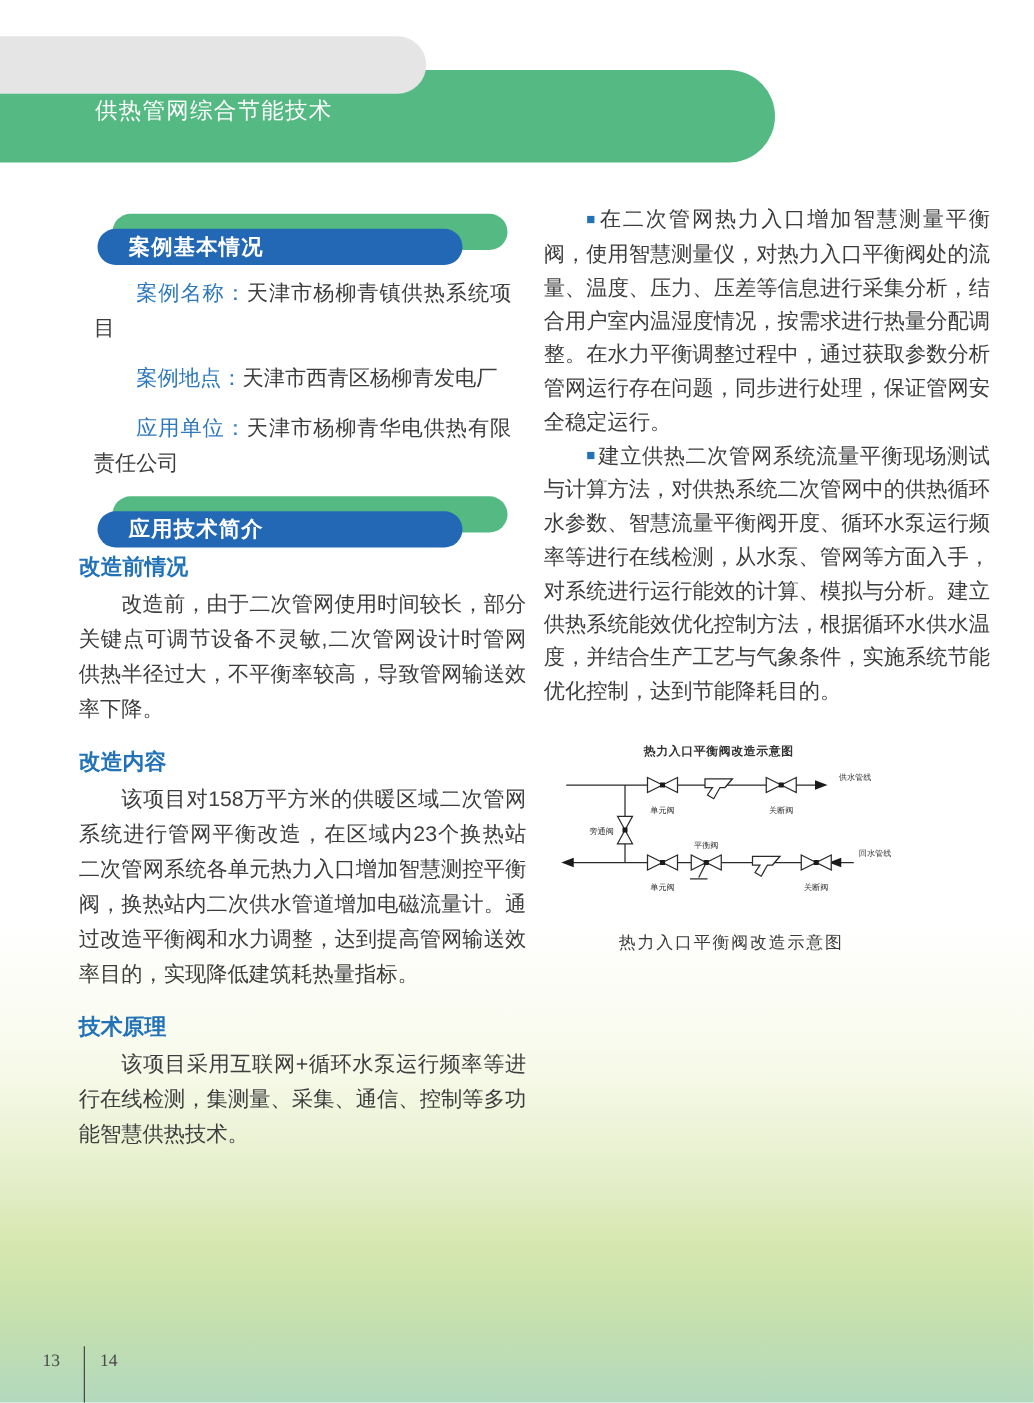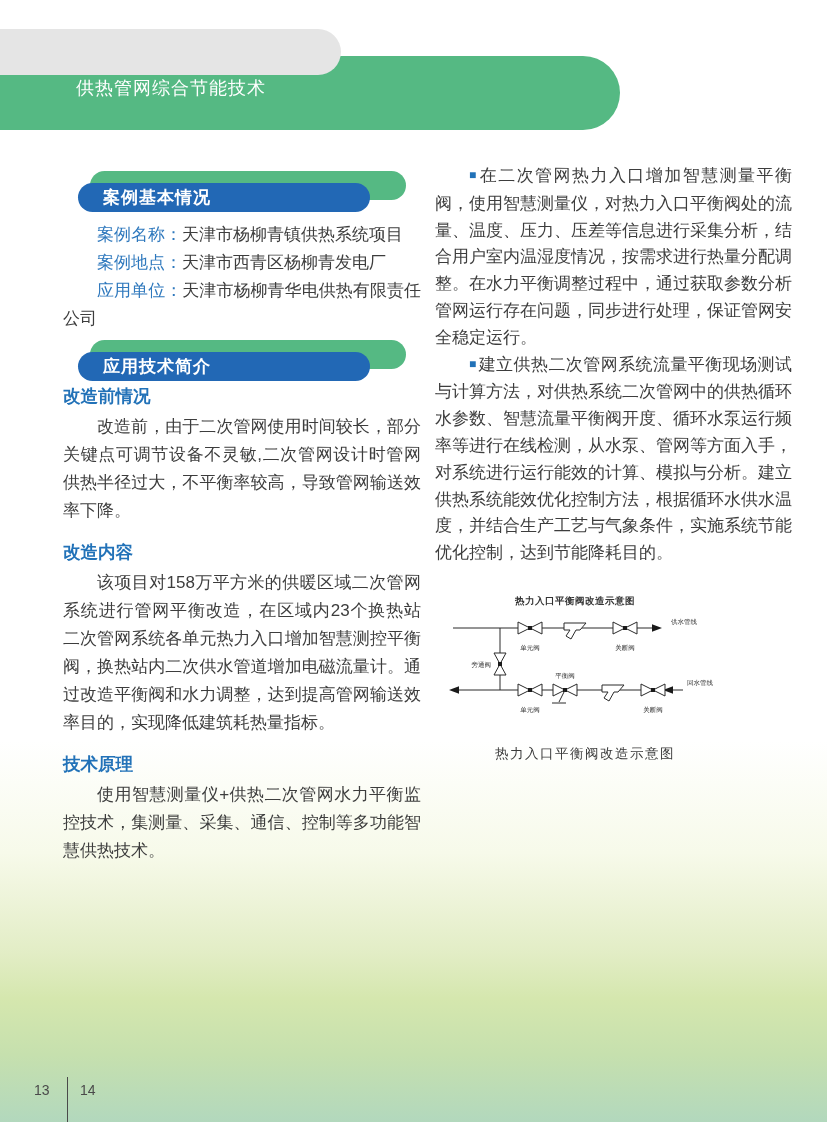--- a/index.html
+++ b/index.html
@@ -57,21 +57,21 @@
     border-radius: 15px;
     display: flex; align-items: center;
     padding-left: 25px; box-sizing: border-box;
     color: #ffffff; font-size: 17px; font-weight: bold;
     letter-spacing: 1px;
   }
 
   
   .fields { margin-top: 21px; }
   .field-p {
-    margin: 0; text-indent: 2em; text-align: justify;
+    margin: 12px; text-indent: 2em; text-align: justify;
     font-size: 17px; line-height: 28px;
     color: var(--body-text, #3d3d3d);
   }
   .field-label { color: var(--label-blue, #2e78bd); }
 
   .sec2 { margin-top: 7px; }
 
   h3.sub {
     margin: 15px 0 5px 0;
     color: var(--heading-blue, #2272b8);
@@ -106,21 +106,21 @@
   .dg-title { font-size: 9.5px; fill: #333333; font-weight: bold; letter-spacing: 0.5px; }
   .dg-small { font-size: 6.5px; fill: #333333; }
   .dg-caption {
     width: 300px; text-align: center;
     margin-top: 8px;
     font-size: 13.5px; color: #3a3a3a; letter-spacing: 1.5px;
   }
 
   
   .footer { position: absolute; left: 0; top: 1077px; width: 140px; height: 45px; }
-  .pg-num { position: absolute; top: 5px; font-size: 14px; color: #4a4a4a; }
+  .pg-num { position: absolute; top: 5px; font-size: 14px; color: #4a4a4a; font-family: Liberation Serif, serif; }
   .pg-left { left: 34px; }
   .pg-right { left: 80px; }
   .pg-divider {
     position: absolute; left: 67px; top: 0;
     width: 1px; height: 45px; background: #4a4a4a;
   }
 </style>
 </head>
 <body>
 
@@ -158,21 +158,21 @@
       <p class="body-p">改造前，由于二次管网使用时间较长，部分关键点可调节设备不灵敏,二次管网设计时管网供热半径过大，不平衡率较高，导致管网输送效率下降。</p>
     </div>
 
     <div>
       <h3 class="sub">改造内容</h3>
       <p class="body-p">该项目对158万平方米的供暖区域二次管网系统进行管网平衡改造，在区域内23个换热站二次管网系统各单元热力入口增加智慧测控平衡阀，换热站内二次供水管道增加电磁流量计。通过改造平衡阀和水力调整，达到提高管网输送效率目的，实现降低建筑耗热量指标。</p>
     </div>
 
     <div>
       <h3 class="sub">技术原理</h3>
-      <p class="body-p">使用智慧测量仪+供热二次管网水力平衡监控技术，集测量、采集、通信、控制等多功能智慧供热技术。</p>
+      <p class="body-p">该项目采用互联网+循环水泵运行频率等进行在线检测，集测量、采集、通信、控制等多功能智慧供热技术。</p>
     </div>
 
   </div>
 
   <div class="right-col">
 
     <p class="rc-p"><span class="bullet">■</span><span>在二次管网热力入口增加智慧测量平衡阀，使用智慧测量仪，对热力入口平衡阀处的流量、温度、压力、压差等信息进行采集分析，结合用户室内温湿度情况，按需求进行热量分配调整。在水力平衡调整过程中，通过获取参数分析管网运行存在问题，同步进行处理，保证管网安全稳定运行。</span></p>
 
     <p class="rc-p"><span class="bullet">■</span><span>建立供热二次管网系统流量平衡现场测试与计算方法，对供热系统二次管网中的供热循环水参数、智慧流量平衡阀开度、循环水泵运行频率等进行在线检测，从水泵、管网等方面入手，对系统进行运行能效的计算、模拟与分析。建立供热系统能效优化控制方法，根据循环水供水温度，并结合生产工艺与气象条件，实施系统节能优化控制，达到节能降耗目的。</span></p>
 

